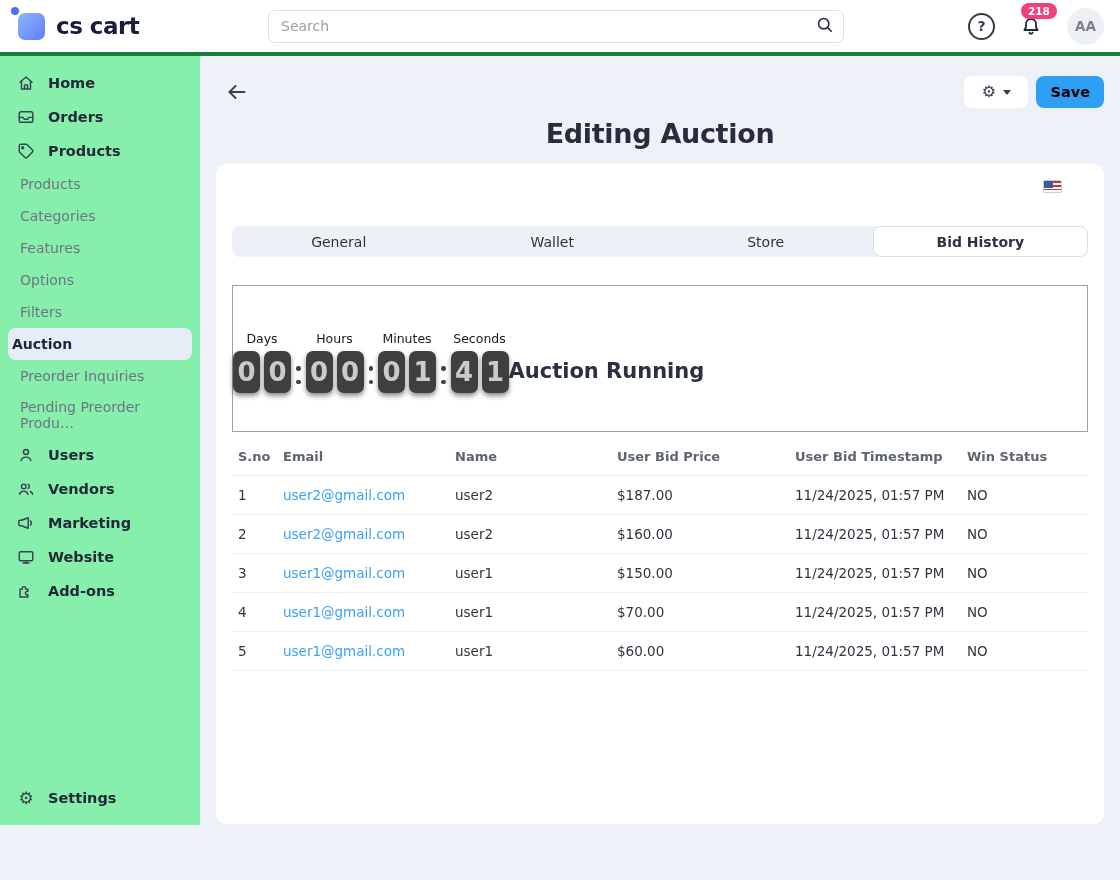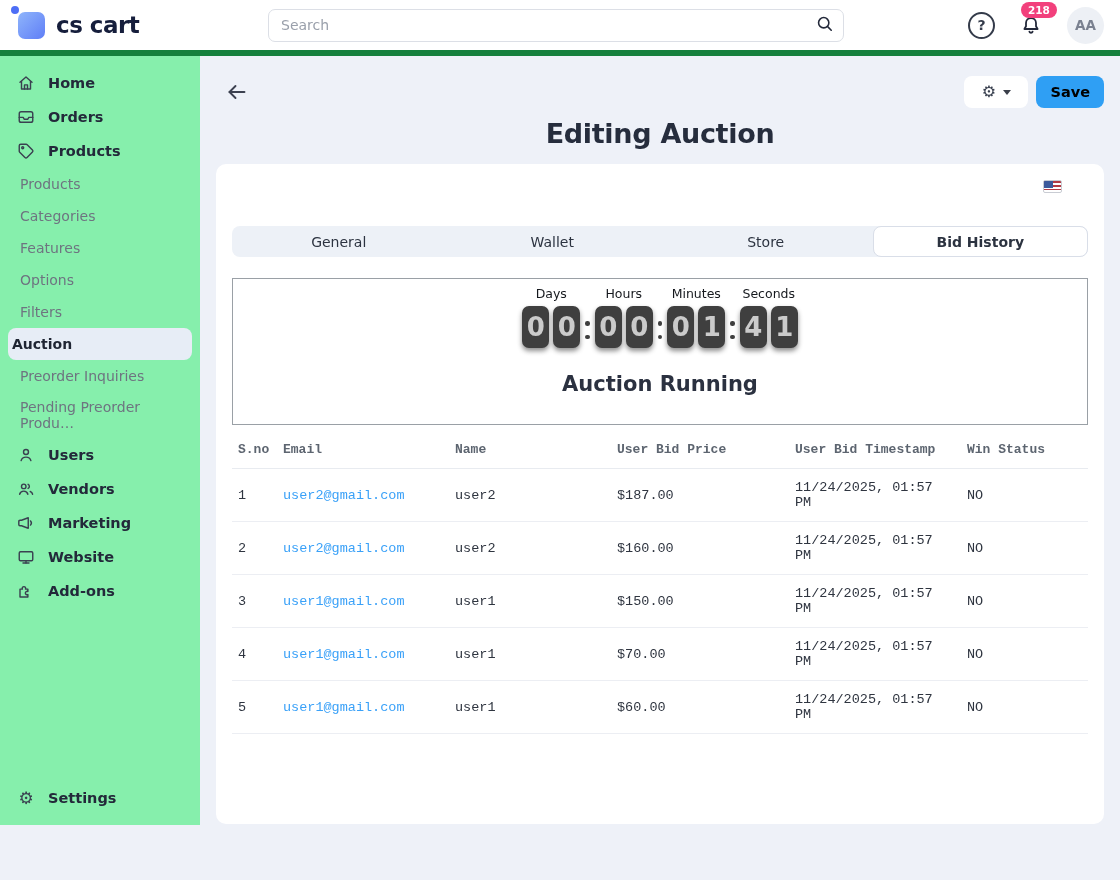--- a/index.html
+++ b/index.html
@@ -1,20 +1,20 @@
 <!DOCTYPE html>
 <html><head>
 <meta charset="utf-8">
 <style>
   * { margin:0; padding:0; box-sizing:border-box; }
   html,body { width:1120px; height:880px; overflow:hidden; }
   body { font-family:"DejaVu Sans","Liberation Sans",sans-serif; background:#eef1f8; color:#2b3140; }
 
   
-  .topbar { height:56px; background:#fff; display:flex; align-items:center; padding:0 16px 0 18px; border-bottom:6px solid #15803d; }
+  .topbar { height:56px; background:#fff; display:flex; align-items:center; padding:0 16px 0 18px; border-bottom:4px solid #15803d; }
   .logo { display:flex; align-items:center; gap:11px; width:182px; flex:none; cursor:pointer; }
   .logo-mark { position:relative; width:27px; height:27px; border-radius:7px; background:linear-gradient(135deg,#8fb5fb,#5f7ef7); }
   .logo-dot { position:absolute; top:-6px; left:-7px; width:8px; height:8px; border-radius:50%; background:#4d6ef6; }
   .logo-text { font-size:23px; font-weight:600; color:#161e3c; letter-spacing:-0.5px; }
   .search-wrap { position:relative; width:576px; margin-left:68px; }
   .search-input { width:100%; height:33px; border:1px solid #dcdfe6; border-radius:7px; padding:0 40px 0 12px; font-size:14px; color:#333; outline:none; font-family:inherit; }
   .search-input::placeholder { color:#9aa0ab; }
   .search-btn { position:absolute; right:6px; top:4px; width:28px; height:25px; border:none; background:transparent; color:#23293a; cursor:pointer; }
   .topbar-right { margin-left:auto; display:flex; align-items:center; gap:24px; }
   .help-circle { width:27px; height:27px; border:2px solid #343b4a; border-radius:50%; display:flex; align-items:center; justify-content:center; font-size:14px; font-weight:700; color:#343b4a; cursor:pointer; }
@@ -47,31 +47,31 @@
   .card { margin-top:15px; background:#fff; border-radius:10px; height:660px; padding:16px; }
   .flag-row { display:flex; justify-content:flex-end; padding-right:26px; height:20px; }
   .us-flag { position:relative; width:19px; height:13px; border:1px solid #c9ccd3; border-radius:2px; overflow:hidden; cursor:pointer;
     background:repeating-linear-gradient(#b23a43 0 1.9px,#fff 1.9px 3.8px); }
   .us-flag .canton { position:absolute; top:0; left:0; width:9px; height:7px; background:#3c5a9b; }
 
   .tabs { margin-top:26px; height:31px; background:#edf1f7; border-radius:8px; display:flex; }
   .tab { flex:1; display:flex; align-items:center; justify-content:center; font-size:14px; color:#2c3340; cursor:pointer; border-radius:8px; }
   .tab.active { background:#fff; border:1px solid #d9dee8; font-weight:600; }
 
-  .timer-box { margin-top:21px; height:147px; border:1px solid #9aa0a6; display:flex; flex-direction:column; align-items:center; }
+  .timer-box { margin-top:28px; height:147px; border:1px solid #9aa0a6; display:flex; flex-direction:row; align-items:center; }
   .timer-row { margin-top:7px; display:flex; align-items:flex-end; }
   .timer-group { display:flex; flex-direction:column; align-items:center; }
   .timer-label { font-size:12.5px; color:#15181d; margin-bottom:5px; }
   .digit-pair { display:flex; gap:4px; }
   .digit { width:27px; height:42px; background:#3f3f3f; border-radius:7px; color:#cbcbcb; font-size:26px; font-weight:700; display:flex; align-items:center; justify-content:center; box-shadow:0 3px 5px rgba(0,0,0,.45); }
   .timer-sep { display:flex; flex-direction:column; gap:9px; margin:0 5px 9px 5px; }
   .timer-sep i { width:4.5px; height:4.5px; border-radius:50%; background:#3f3f3f; }
   .auction-status { margin-top:24px; font-size:21px; font-weight:800; color:#2b3140; }
 
-  table.bid-table { width:100%; border-collapse:collapse; margin-top:5px; table-layout:fixed;font-family:Liberation Mono, monospace; }
+  table.bid-table { width:100%; border-collapse:collapse; margin-top:5px; table-layout:fixed; }
   .bid-table th { text-align:left; font-size:13px; font-weight:600; color:#5d6570; padding:12px 6px 11px 6px; border-bottom:1px solid #e8ebf0; }
   .bid-table td { font-size:13.5px; color:#2f3540; padding:11px 6px; border-bottom:1px solid #eceef3; }
   .bid-table a { color:#3aa1f8; text-decoration:none; cursor:pointer; }
   .col-sno{width:45px;} .col-email{width:172px;} .col-name{width:162px;} .col-price{width:178px;} .col-time{width:172px;} .col-win{width:auto;}
 </style>
 </head>
 <body>
 
 <header class="topbar">
   <div class="logo">

